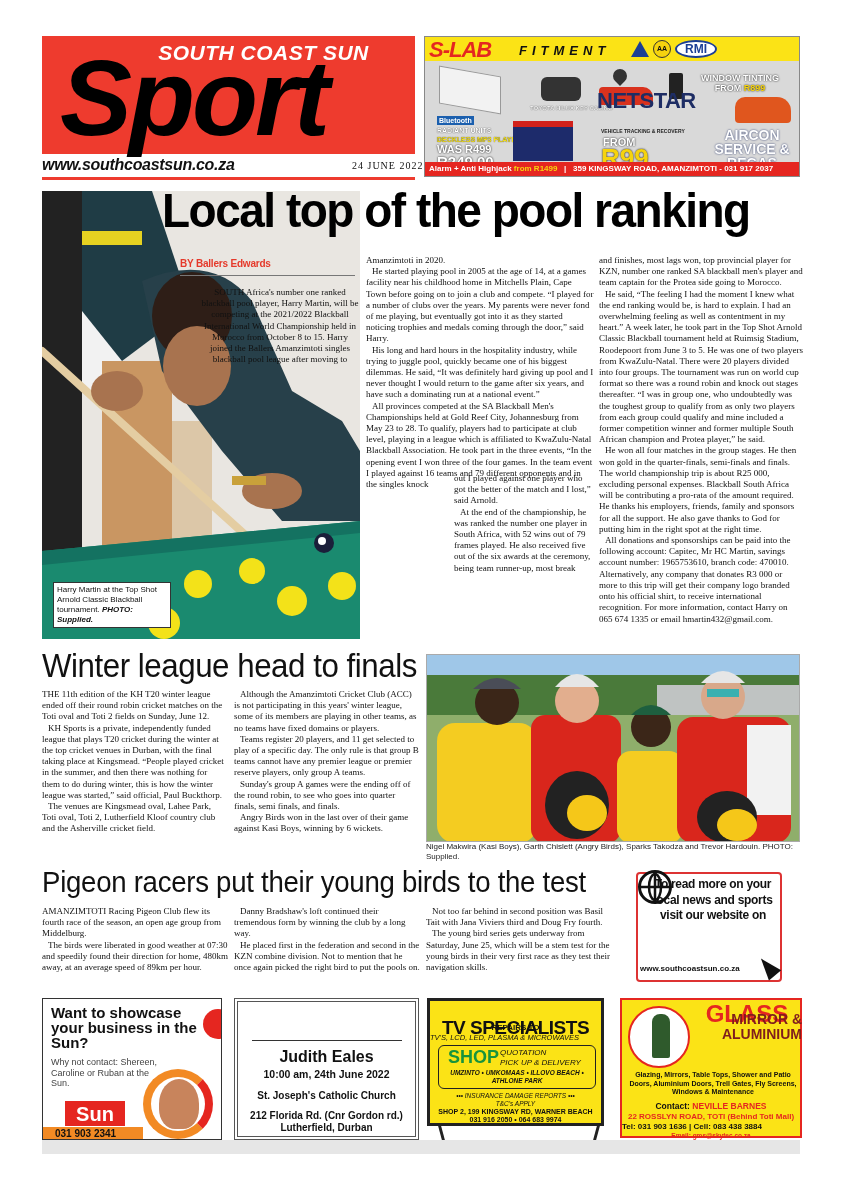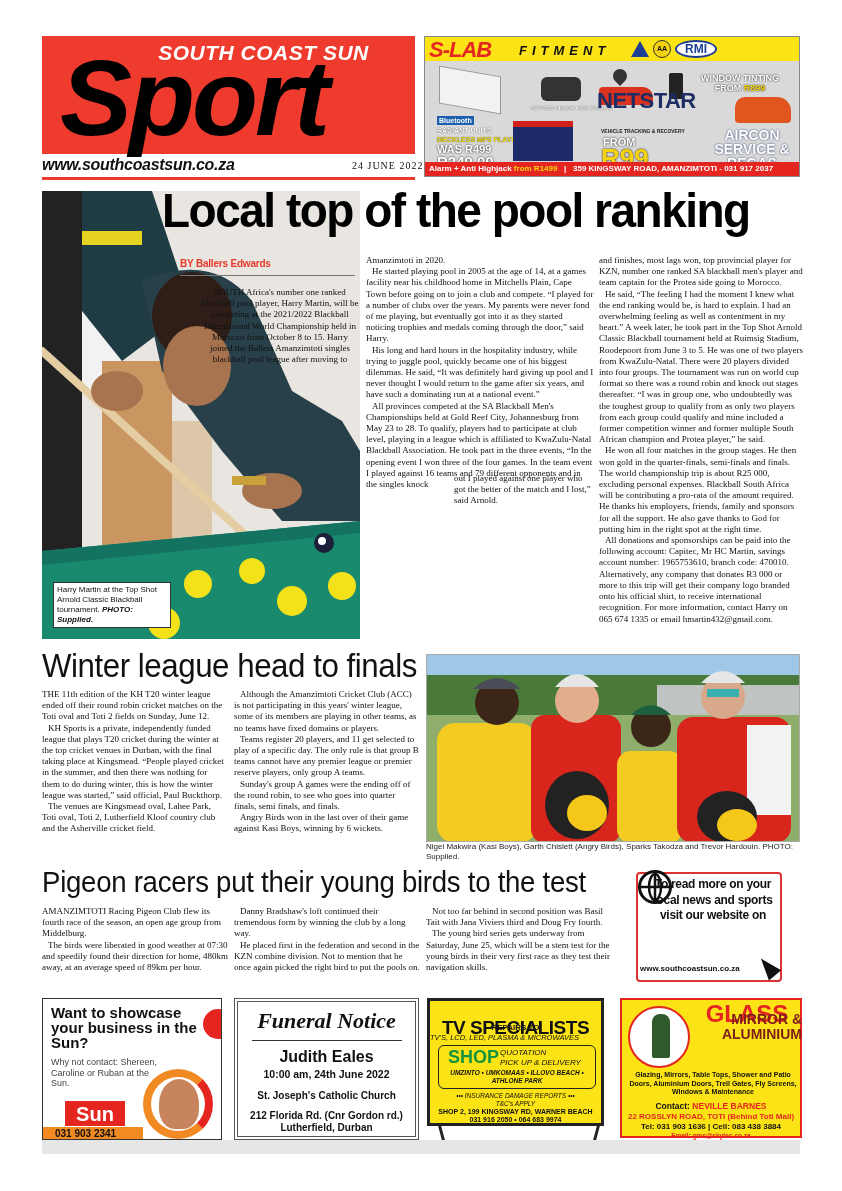--- a/index.html
+++ b/index.html
@@ -105,21 +105,21 @@
 #ad-tv .shop{left:0;top:107px;width:100%;text-align:center;font:bold 7px/8px "Liberation Sans",sans-serif}
 #ad-glass{left:620px;top:998px;width:182px;height:140px;background:#fbe316;border:2px solid #e52620}
 #ad-glass .circle{left:6px;top:6px;width:62px;height:62px;border-radius:50%;background:#fff;border:2px solid #e52620}
 #ad-glass .man{left:30px;top:14px;width:18px;height:44px;background:#2f5a2c;border-radius:8px 8px 2px 2px}
 #ad-glass .t1{left:70px;top:2px;width:110px;text-align:center;font:bold 24px/24px "Liberation Sans",sans-serif;color:#e52620}
 #ad-glass .t2{left:70px;top:12px;width:110px;text-align:right;font:bold 14px/15px "Liberation Sans",sans-serif;color:#7f1d1d}
 #ad-glass .services{left:4px;top:71px;width:174px;text-align:center;font:bold 7px/8.5px "Liberation Sans",sans-serif;color:#111}
 #ad-glass .contact{left:0;top:101px;width:100%;text-align:center;font:bold 8.5px "Liberation Sans",sans-serif}
 #ad-glass .contact span{color:#e52620}
 #ad-glass .addr{left:0;top:112px;width:100%;text-align:center;font:bold 8px "Liberation Sans",sans-serif;color:#e52620}
-#ad-glass .tel{left:0;top:122px;width:100%;text-align:center;font:bold 8px "Liberation Sans",sans-serif}
+#ad-glass .tel{left:0;top:122px;width:100%;text-align:left;font:bold 8px "Liberation Sans",sans-serif}
 #ad-glass .email{left:0;top:132px;width:100%;text-align:center;font:bold 6.5px "Liberation Sans",sans-serif;color:#e52620}
 #footer-strip{left:42px;top:1140px;width:758px;height:14px;background:#e6e6e6}
 </style>
 </head>
 <body>
 
 <div id="mast" class="abs">
   <div id="mast-sub" class="abs">SOUTH COAST SUN</div>
   <div id="mast-main" class="abs">Sport</div>
 </div>
@@ -202,20 +202,21 @@
   <p style="text-indent:0;text-align:center">SOUTH Africa's number one ranked blackball pool player, Harry Martin, will be competing at the 2021/2022 Blackball International World Championship held in Morocco from October 8 to 15. Harry joined the Ballers Amanzimtoti singles blackball pool league after moving to</p>
 </div>
 <div id="pool-col2a" class="abs body">
   <p style="text-indent:0">Amanzimtoti in 2020.</p>
   <p>He started playing pool in 2005 at the age of 14, at a games facility near his childhood home in Mitchells Plain, Cape Town before going on to join a club and compete. “I played for a number of clubs over the years. My parents were never fond of me playing, but eventually got into it as they started noticing trophies and medals coming through the door,” said Harry.</p>
   <p>His long and hard hours in the hospitality industry, while trying to juggle pool, quickly became one of his biggest dilemmas. He said, “It was definitely hard giving up pool and I never thought I would return to the game after six years, and have such a dominating run at a national event.”</p>
   <p>All provinces competed at the SA Blackball Men's Championships held at Gold Reef City, Johannesburg from May 23 to 28. To qualify, players had to participate at club level, playing in a league which is affiliated to KwaZulu-Natal Blackball Association. He took part in the three events, “In the opening event I won three of the four games. In the team event I played against 16 teams and 79 different opponents and in the singles knock</p>
 </div>
 <div id="pool-col2b" class="abs body">
   <p style="text-indent:0">out I played against one player who got the better of the match and I lost,” said Arnold.</p>
+  <p>At the end of the championship, he was ranked the number one player in South Africa, with 52 wins out of 79 frames played. He also received five out of the six awards at the ceremony, being team runner-up, most break</p>
 </div>
 <div id="pool-col3" class="abs body">
   <p style="text-indent:0">and finishes, most lags won, top provincial player for KZN, number one ranked SA blackball men's player and team captain for the Protea side going to Morocco.</p>
   <p>He said, “The feeling I had the moment I knew what the end ranking would be, is hard to explain. I had an overwhelming feeling as well as contentment in my heart.” A week later, he took part in the Top Shot Arnold Classic Blackball tournament held at Ruimsig Stadium, Roodepoort from June 3 to 5. He was one of two players from KwaZulu-Natal. There were 20 players divided into four groups. The tournament was run on world cup format so there was a round robin and knock out stages thereafter. “I was in group one, who undoubtedly was the toughest group to qualify from as only two players from each group could qualify and mine included a former competition winner and former multiple South African champion and Protea player,” he said.</p>
   <p>He won all four matches in the group stages. He then won gold in the quarter-finals, semi-finals and finals. The world championship trip is about R25 000, excluding personal expenses. Blackball South Africa will be contributing a pro-rata of the amount required. He thanks his employers, friends, family and sponsors for all the support. He also gave thanks to God for putting him in the right spot at the right time.</p>
   <p>All donations and sponsorships can be paid into the following account: Capitec, Mr HC Martin, savings account number: 1965753610, branch code: 470010. Alternatively, any company that donates R3 000 or more to this trip will get their company logo branded onto his official shirt, to receive international recognition. For more information, contact Harry on 065 674 1335 or email hmartin432@gmail.com.</p>
 </div>
 <div id="pool-caption" class="abs">
   <span>Harry Martin at the Top Shot Arnold Classic Blackball tournament.</span>
   <i>PHOTO: Supplied.</i>
@@ -292,21 +293,20 @@
   <div class="abs ring2"></div>
   <div class="abs ring"></div>
   <div class="abs face"></div>
   <div class="abs head" style="width:160px">Want to showcase your business in the Sun?</div>
   <div class="abs sub" style="width:110px">Why not contact: Shereen, Caroline or Ruban at the Sun.</div>
   <div class="abs logo">Sun</div>
   <div class="abs phone">031 903 2341</div>
 </div>
 
 <div id="ad-fun" class="abs">
-  <div class="abs title">Funeral Notice</div>
   <div class="abs rule"></div>
   <div class="abs name">Judith Eales</div>
   <div class="abs time">10:00 am, 24th June 2022</div>
   <div class="abs church">St. Joseph's Catholic Church</div>
   <div class="abs addr1">212 Florida Rd. (Cnr Gordon rd.)</div>
   <div class="abs addr2">Lutherfield, Durban</div>
 </div>
 
 <div id="ad-tv" class="abs">
   <div class="abs title">TV SPECIALISTS</div>

